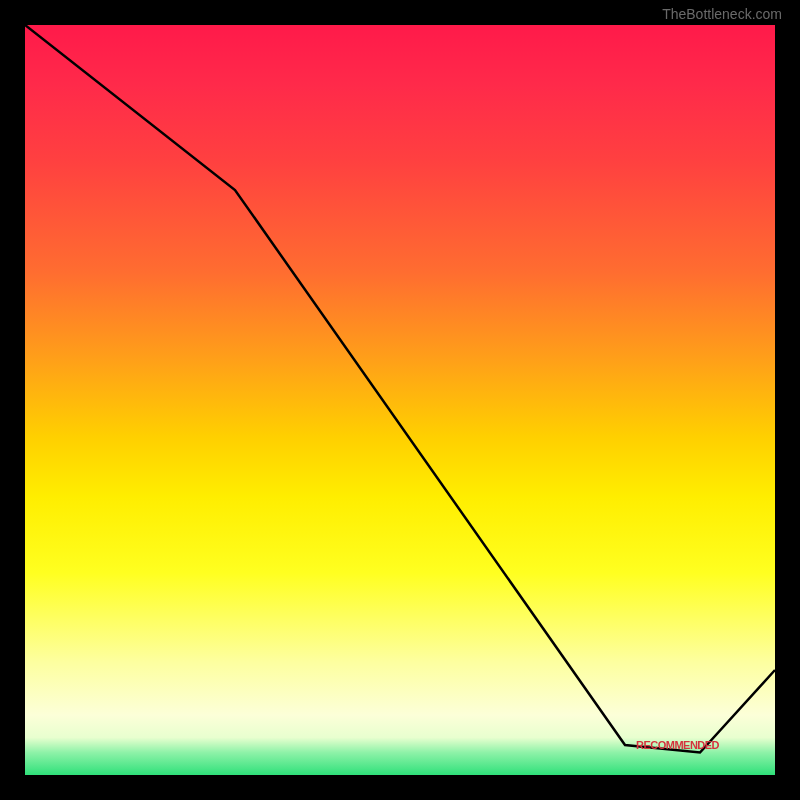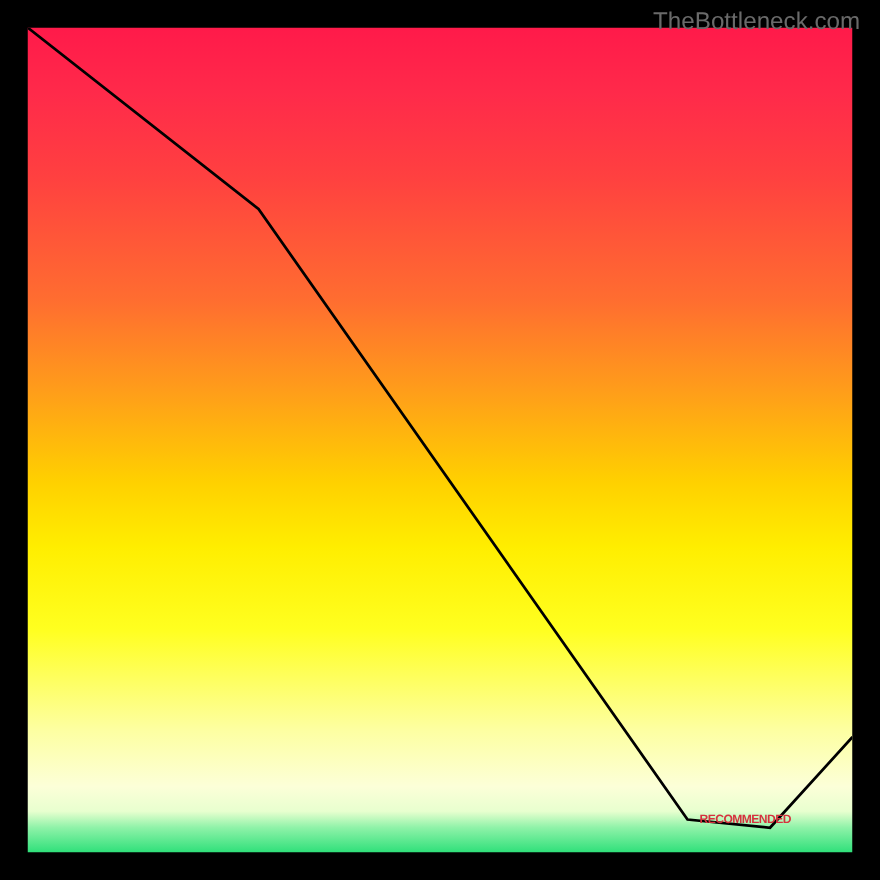--- a/index.html
+++ b/index.html
@@ -10,21 +10,21 @@
     background: #000;
     position: relative;
     font-family: Arial, sans-serif;
     overflow: hidden;
   }
   .watermark {
     position: absolute;
     top: 6px;
     right: 18px;
     color: #6a6a6a;
-    font-size: 22px;
+    font-size: 14px;
     font-weight: 500;
     z-index: 10;
   }
   .plot-area {
     position: absolute;
     left: 25px;
     top: 25px;
     width: 750px;
     height: 750px;
     overflow: hidden;

